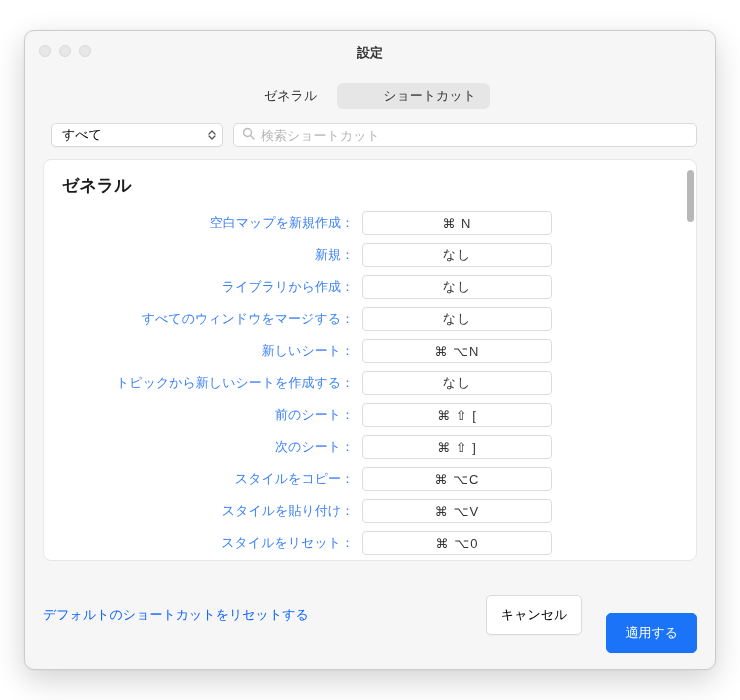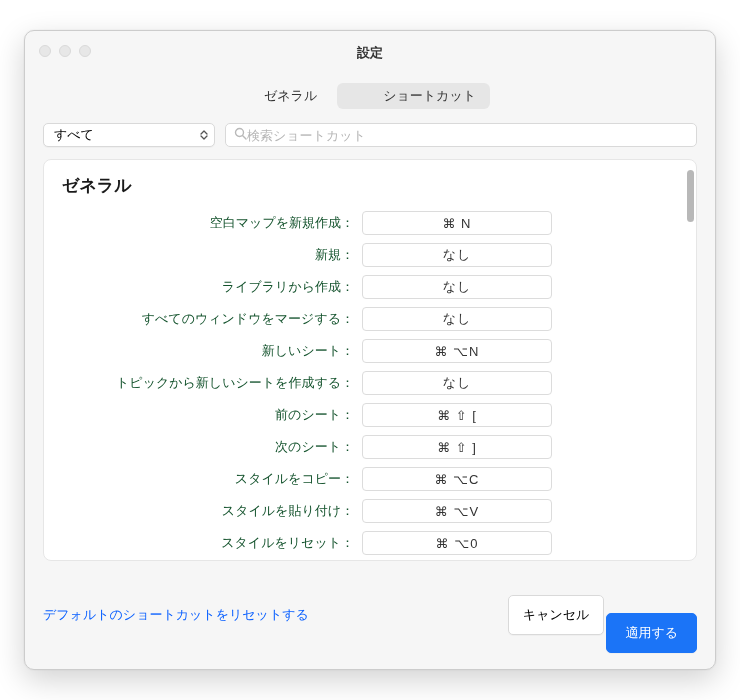--- a/index.html
+++ b/index.html
@@ -80,38 +80,39 @@
       background: #fff;
       border: 1px solid #d9d9d9;
       border-radius: 5px;
       display: flex;
       align-items: center;
       justify-content: space-between;
       padding: 0 6px 0 10px;
       font-size: 13px;
       cursor: pointer;
       box-shadow: 0 1px 1px rgba(0,0,0,0.03);
+      margin-left: 8px;
     }
     .chev {
       display: flex;
       flex-direction: column;
       align-items: center;
       gap: 0;
     }
     .chev svg { display: block; }
     .search {
       flex: 1;
       height: 24px;
       background: #fff;
       border: 1px solid #d9d9d9;
       border-radius: 5px;
       display: flex;
       align-items: center;
       padding: 0 8px;
-      gap: 0;
+      gap: 6px;
     }
     .search input {
       flex: 1;
       border: none;
       outline: none;
       font-size: 13px;
       background: transparent;
     }
     .search input::placeholder { color: #b5b5b5; }
     .mag { color: #b9b9b9; }
@@ -148,42 +149,42 @@
     }
     .row {
       display: flex;
       align-items: center;
       margin-bottom: 8px;
     }
     .row-label {
       flex: 0 0 300px;
       text-align: right;
       font-size: 13px;
-      color: #14532d;
+      color: #3b82f6;
       padding-right: 8px;
     }
     .shortcut {
       width: 190px;
       height: 24px;
       background: #fff;
       border: 1px solid #dcdcdc;
       border-radius: 4px;
       display: flex;
       align-items: center;
       justify-content: center;
       font-size: 13px;
       color: #333;
       letter-spacing: 1px;
       cursor: text;
     }
     .footer {
       display: flex;
       align-items: center;
       padding: 16px 18px;
-      gap: 2px;
+      gap: 24px;
     }
     .link {
       color: #0a60ff;
       font-size: 13px;
       cursor: pointer;
     }
     .spacer { flex: 1; }
     .btn {
       height: 40px;
       padding: 0 14px;

